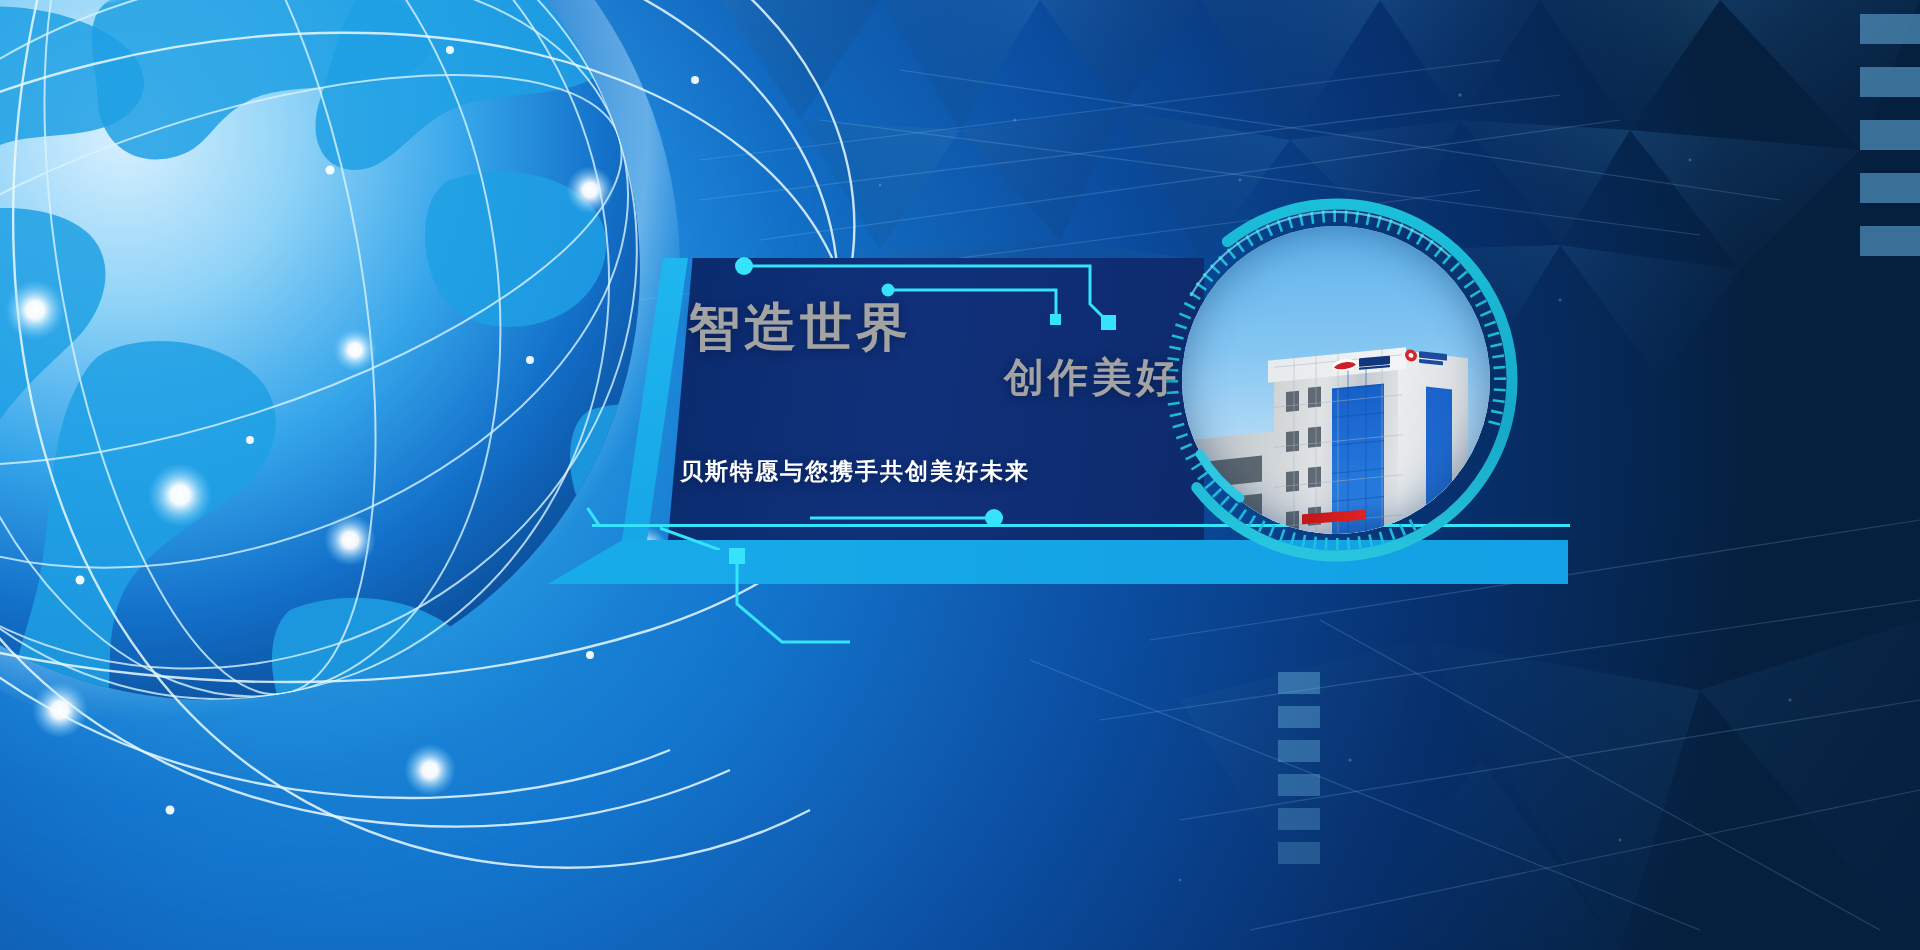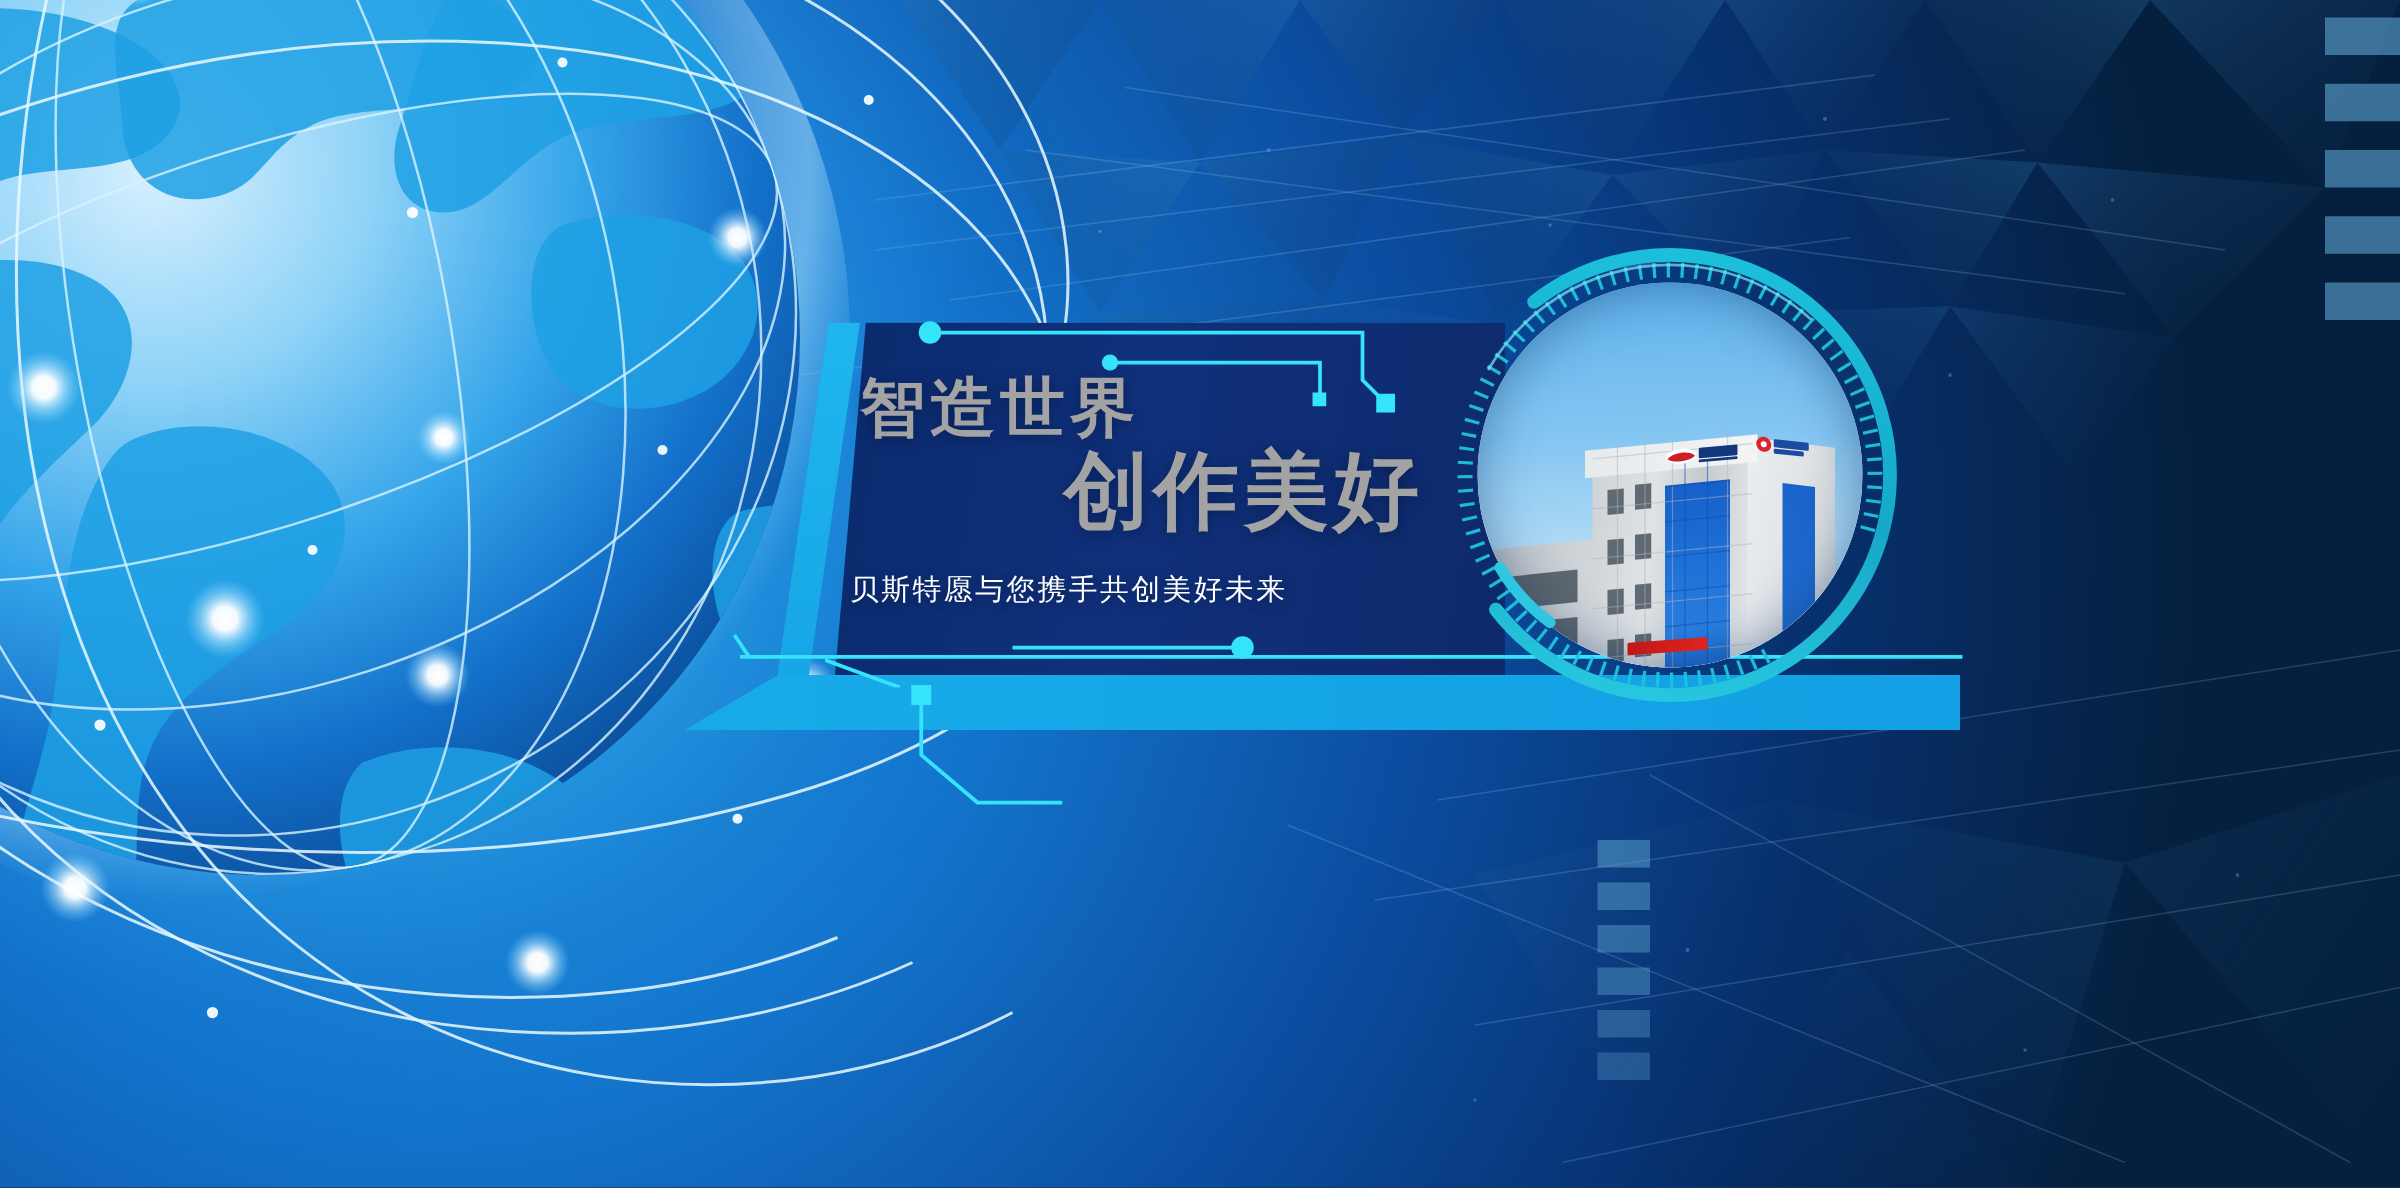--- a/index.html
+++ b/index.html
@@ -58,24 +58,24 @@
     background:#35e4fb; transform:rotate(-34deg); transform-origin:top center; z-index:7;
   }
 
   
   .headline{
     position:absolute; left:680px; top:300px; width:500px; z-index:12;
     color:#a3a3a3; font-weight:bold; letter-spacing:4px;
     text-shadow:0 2px 10px rgba(0,20,60,.55);
   }
   .hl-1{ font-size:52px; line-height:1.06; text-align:left; padding-left:8px; }
-  .hl-2{ font-size:68px; line-height:1.12; text-align:center; padding-left:130px; }
+  .hl-2{ font-size:40px; line-height:1.12; text-align:right; padding-left:130px; }
   .subline{
     position:absolute; left:680px; top:456px; z-index:12;
-    color:#ffffff; font-size:23px; font-weight:normal; letter-spacing:2px;
+    color:#ffffff; font-size:23px; font-weight:bold; letter-spacing:2px;
     text-shadow:0 2px 8px rgba(0,20,60,.5);
   }
 
   
   .circuit{ position:absolute; left:660px; top:250px; width:560px; height:300px; z-index:11; }
 
   
   .photo-wrap{
     position:absolute; left:1148px; top:192px; width:376px; height:376px; z-index:9;
   }

